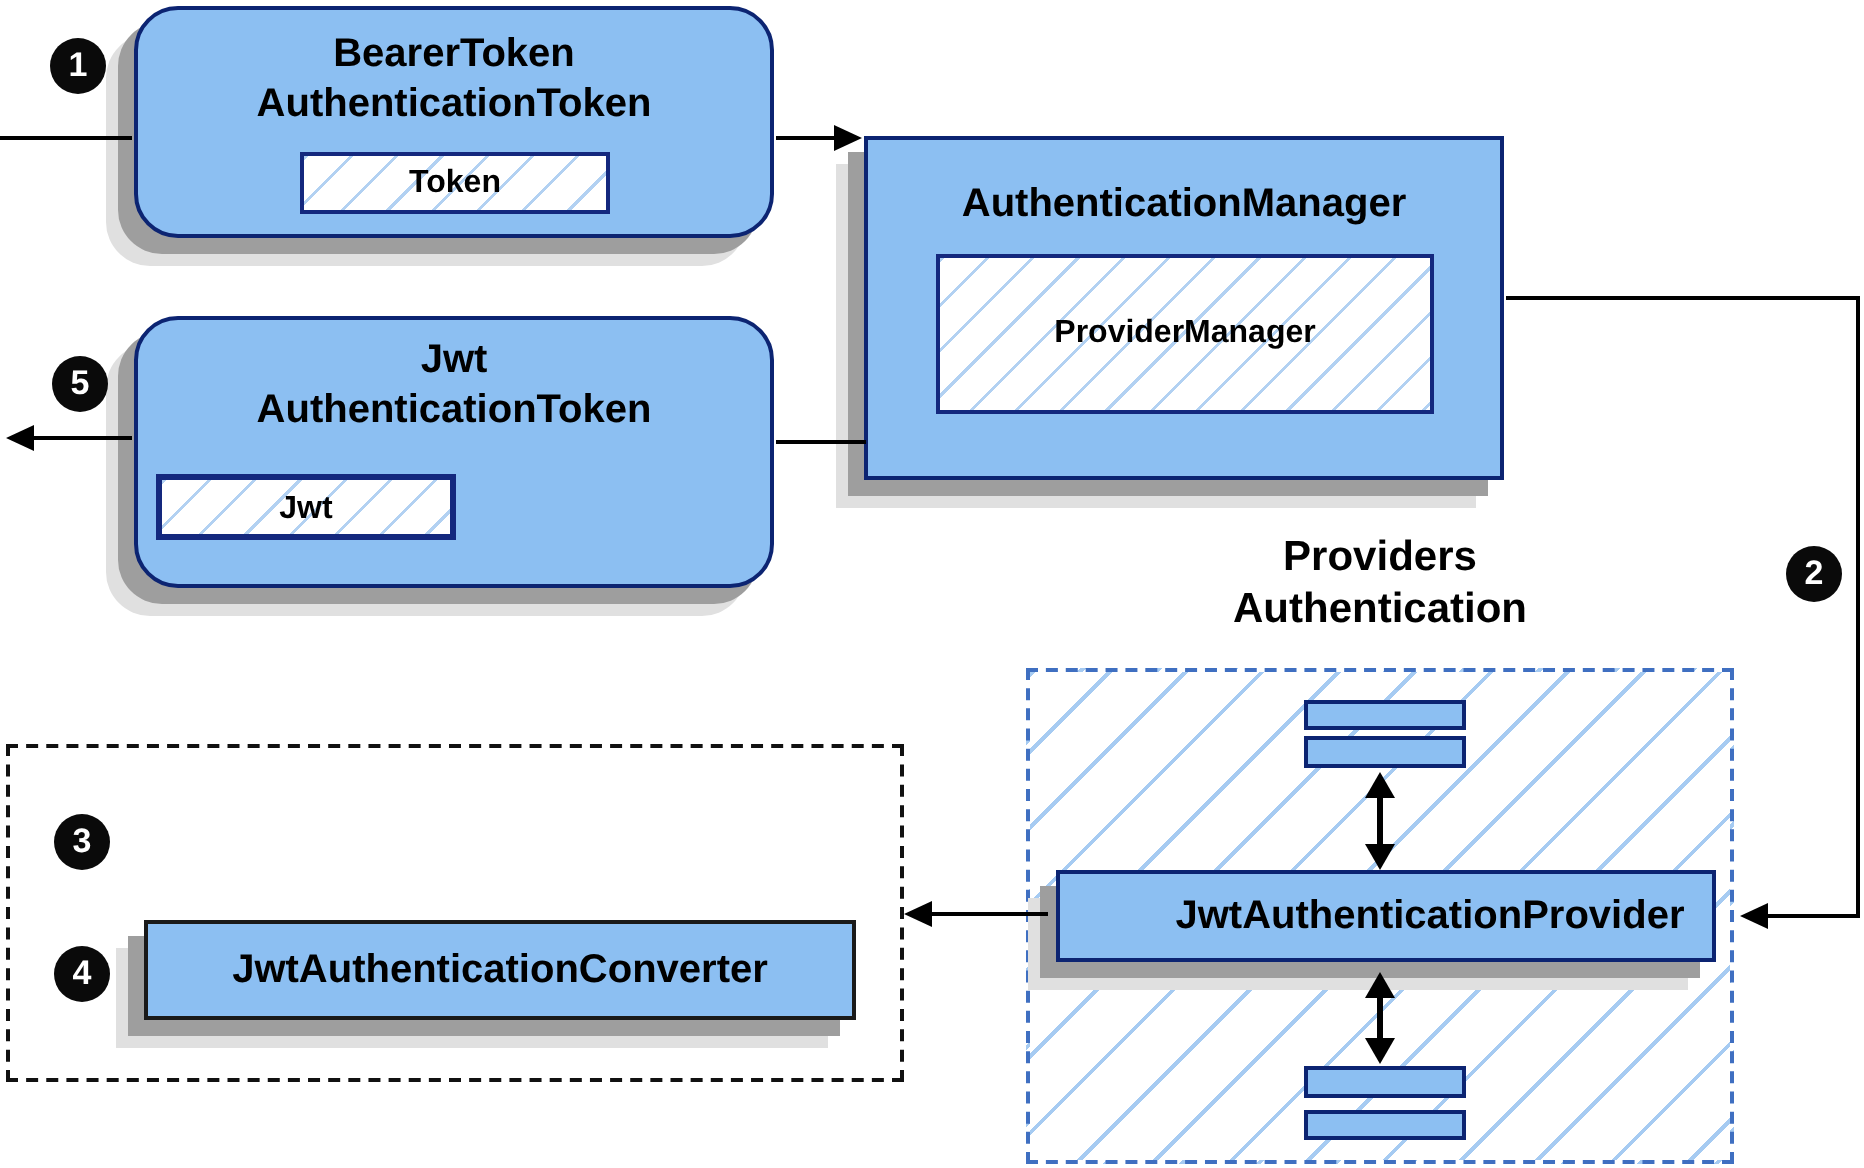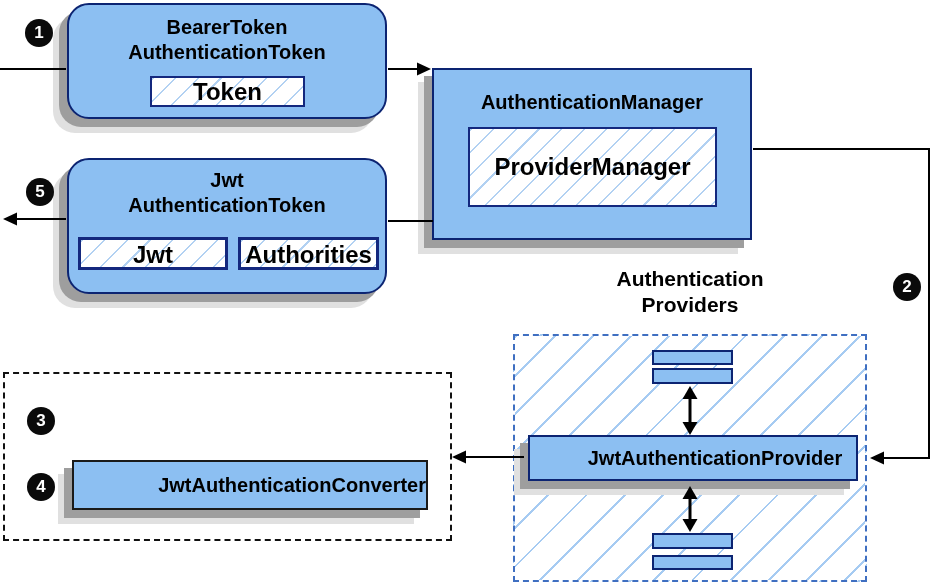--- a/index.html
+++ b/index.html
@@ -35,21 +35,21 @@
   }
 
   
   .chip {
     position: absolute;
     background-color: #ffffff;
     background-image: repeating-linear-gradient(135deg, #b2d1f2 0px, #b2d1f2 1.5px, transparent 1.5px, transparent 16px);
     border: 2px solid #14287e;
     box-sizing: border-box;
     text-align: center;
-    font-size: 24px;
+    font-size: 16px;
   }
 
   
   .dashed-blue {
     position: absolute;
     border: 2px dashed #3f6fc1;
     box-sizing: border-box;
     background-color: #ffffff;
     background-image: repeating-linear-gradient(135deg, #a6cbf2 0px, #a6cbf2 2px, transparent 2px, transparent 27px);
   }
@@ -98,59 +98,58 @@
   }
   .z2 { z-index: 2; }
   .z3 { z-index: 3; }
 </style>
 </head>
 <body>
 
 <div id="canvas">
 
   <div class="group-title" style="left:513px; top:266px; width:354px;">
+    <div>Providers</div>
     <div>Authentication</div>
-    <div>Providers</div>
   </div>
 
   <div class="dashed-blue" style="left:513px; top:334px; width:354px; height:248px;"></div>
 
   <div class="bar z3" style="left:652px; top:350px; width:81px; height:15px;"></div>
   <div class="bar z3" style="left:652px; top:368px; width:81px; height:16px;"></div>
 
   <div class="bar z3" style="left:652px; top:533px; width:81px; height:16px;"></div>
   <div class="bar z3" style="left:652px; top:555px; width:81px; height:15px;"></div>
 
   <div class="node shadowed z3" style="left:528px; top:435px; width:330px; height:46px;padding-left:44px;">
     <div class="node-title" style="margin-top:9px;">JwtAuthenticationProvider</div>
   </div>
 
   <div class="dashed-black" style="left:3px; top:372px; width:449px; height:169px;"></div>
 
 
   <div class="node shadowed z3" style="left:72px; top:460px; width:356px; height:50px; border-color:#1a1a1a;">
-    <div class="node-title" style="margin-top:11px;text-align:right;">JwtAuthenticationConverter</div>
+    <div class="node-title" style="margin-top:11px;">JwtAuthenticationConverter</div>
   </div>
 
   <div class="node rounded shadowed z2" style="left:67px; top:3px; width:320px; height:116px;">
     <div class="node-title" style="margin-top:10px;">BearerToken</div>
     <div class="node-title">AuthenticationToken</div>
     <div class="chip" style="left:81px; top:71px; width:155px; height:31px; line-height:28px;">Token</div>
   </div>
 
   <div class="node shadowed z2" style="left:432px; top:68px; width:320px; height:172px;">
     <div class="node-title" style="margin-top:20px;">AuthenticationManager</div>
     <div class="chip" style="left:34px; top:57px; width:249px; height:80px; line-height:76px;">ProviderManager</div>
   </div>
 
   <div class="node rounded shadowed z2" style="left:67px; top:158px; width:320px; height:136px;">
     <div class="node-title" style="margin-top:8px;">Jwt</div>
     <div class="node-title">AuthenticationToken</div>
     <div class="chip" style="left:9px; top:77px; width:150px; height:33px; line-height:30px; border-width:3px;">Jwt</div>
-    <div class="chip" style="left:169px; top:77px; width:141px; height:33px; line-height:30px; border-width:3px;">Authorities</div>
   </div>
 
   <div class="badge" style="left:25px; top:19px;">1</div>
   <div class="badge" style="left:893px; top:273px;">2</div>
   <div class="badge" style="left:27px; top:407px;">3</div>
   <div class="badge" style="left:27px; top:473px;">4</div>
   <div class="badge" style="left:26px; top:178px;">5</div>
 
   <svg id="connectors" viewBox="0 0 932 584" xmlns="http://www.w3.org/2000/svg">
 

